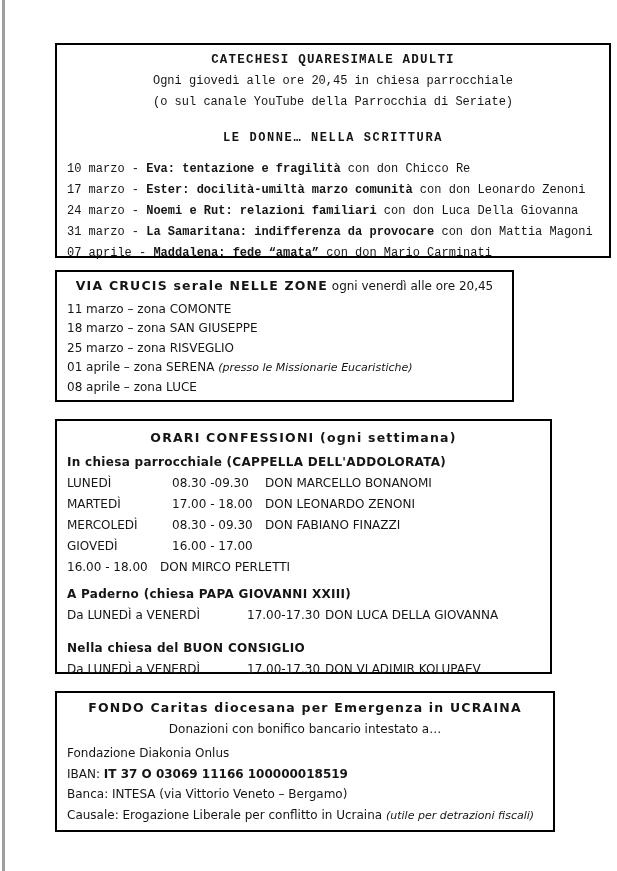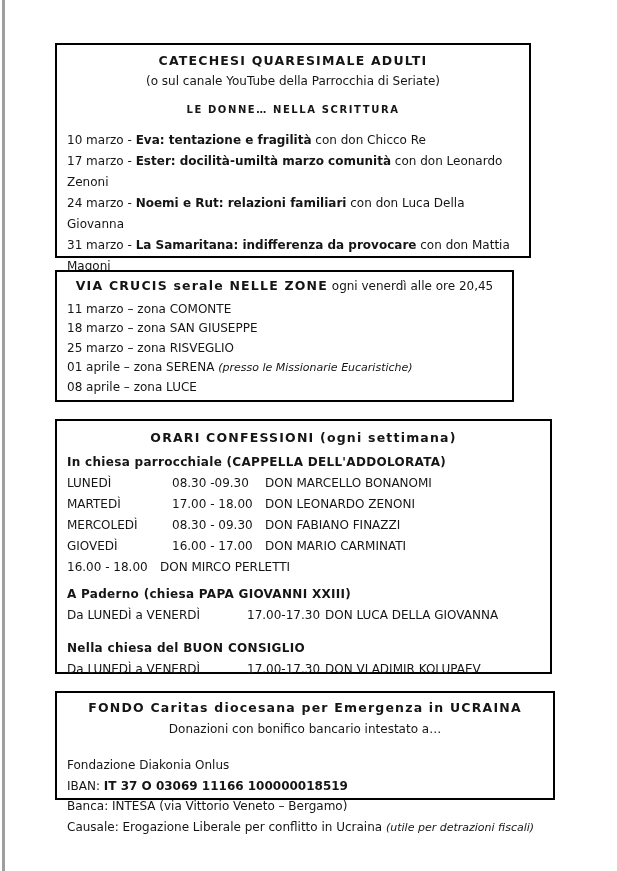--- a/index.html
+++ b/index.html
@@ -23,65 +23,66 @@
     background: #9e9e9e;
   }
   .box {
     position: absolute;
     left: 55px;
     border: 2px solid #000000;
     background: #ffffff;
     font-size: 12px;
     line-height: 21px;
   }
-  .box1 { top: 43px;  width: 476px; height: 215px; padding: 5px 10px 4px 10px; }
+  .box1 { top: 43px;  width: 556px; height: 215px; padding: 5px 10px 4px 10px; font-family: Liberation Mono, monospace; }
   .box2 { top: 270px; width: 459px; height: 132px; padding: 4px 10px 4px 10px; line-height: 19.5px; }
   .box3 { top: 419px; width: 497px; height: 255px; padding: 6px 10px 4px 10px; }
-  .box4 { top: 691px; width: 500px; height: 109px; padding: 5px 10px 4px 10px; line-height: 20.5px; }
+  .box4 { top: 691px; width: 500px; height: 141px; padding: 5px 10px 4px 10px; line-height: 20.5px; }
 
   .center { text-align: center; }
   .b { font-weight: bold; }
   .sp-title {
     font-weight: bold;
     letter-spacing: 1.2px;
     font-size: 12.5px;
   }
   .series-title {
-    margin-top: 7px;
+    margin-top: 15px;
     font-weight: bold;
     letter-spacing: 1.6px;
-    font-size: 10px;
+    font-size: 12px;
   }
   .events { margin-top: 10px; }
   .box2 .events { margin-top: 3px; }
   .note { font-style: italic; font-size: 11px; }
 
   
   .c-head { font-weight: bold; margin-top: 4px; letter-spacing: 0.3px; }
   .c-row { display: flex; }
   .c-day { width: 105px; }
   .c-time { width: 93px; }
   .c-priest { flex: 1; }
   .p-head { font-weight: bold; margin-top: 6px; letter-spacing: 0.3px; }
   .p-head2 { font-weight: bold; margin-top: 12px; letter-spacing: 0.3px; }
   .p-row { display: flex; }
   .p-days { width: 160px; }
   .p-time { width: 78px; margin-left: 20px; }
   .p-priest { flex: 1; }
 
-  .f-body { margin-top: 16px; }
+  .f-body { margin-top: 4px; }
 </style>
 </head>
 <body>
 
 <div class="page">
   <div class="page-edge"></div>
 
   <div class="box box1">
     <div class="center sp-title">CATECHESI QUARESIMALE ADULTI</div>
+    <div class="center">Ogni giovedì alle ore 20,45 in chiesa parrocchiale</div>
     <div class="center">(o sul canale YouTube della Parrocchia di Seriate)</div>
     <div class="center series-title">LE DONNE… NELLA SCRITTURA</div>
     <div class="events">
       <div><span>10 marzo - </span><span class="b">Eva: tentazione e fragilità</span><span> con don Chicco Re</span></div>
       <div><span>17 marzo - </span><span class="b">Ester: docilità-umiltà marzo comunità</span><span> con don Leonardo Zenoni</span></div>
       <div><span>24 marzo - </span><span class="b">Noemi e Rut: relazioni familiari</span><span> con don Luca Della Giovanna</span></div>
       <div><span>31 marzo - </span><span class="b">La Samaritana: indifferenza da provocare</span><span> con don Mattia Magoni</span></div>
       <div><span>07 aprile - </span><span class="b">Maddalena: fede “amata”</span><span> con don Mario Carminati</span></div>
     </div>
   </div>
@@ -112,21 +113,20 @@
         <span class="c-priest">DON LEONARDO ZENONI</span>
       </div>
     <div class="c-row">
         <span class="c-day">MERCOLEDÌ</span>
         <span class="c-time">08.30 - 09.30</span>
         <span class="c-priest">DON FABIANO FINAZZI</span>
       </div>
     <div class="c-row">
         <span class="c-day">GIOVEDÌ</span>
         <span class="c-time">16.00 - 17.00</span>
-        <span class="c-priest">DON MARIO CARMINATI</span>
       </div>
     <div class="c-row">
         <span class="c-time">16.00 - 18.00</span>
         <span class="c-priest">DON MIRCO PERLETTI</span>
       </div>
 
     <div class="p-head">A Paderno (chiesa PAPA GIOVANNI XXIII)</div>
     <div class="p-row">
         <span class="p-days">Da LUNEDÌ a VENERDÌ</span>
         <span class="p-time">17.00-17.30</span>

